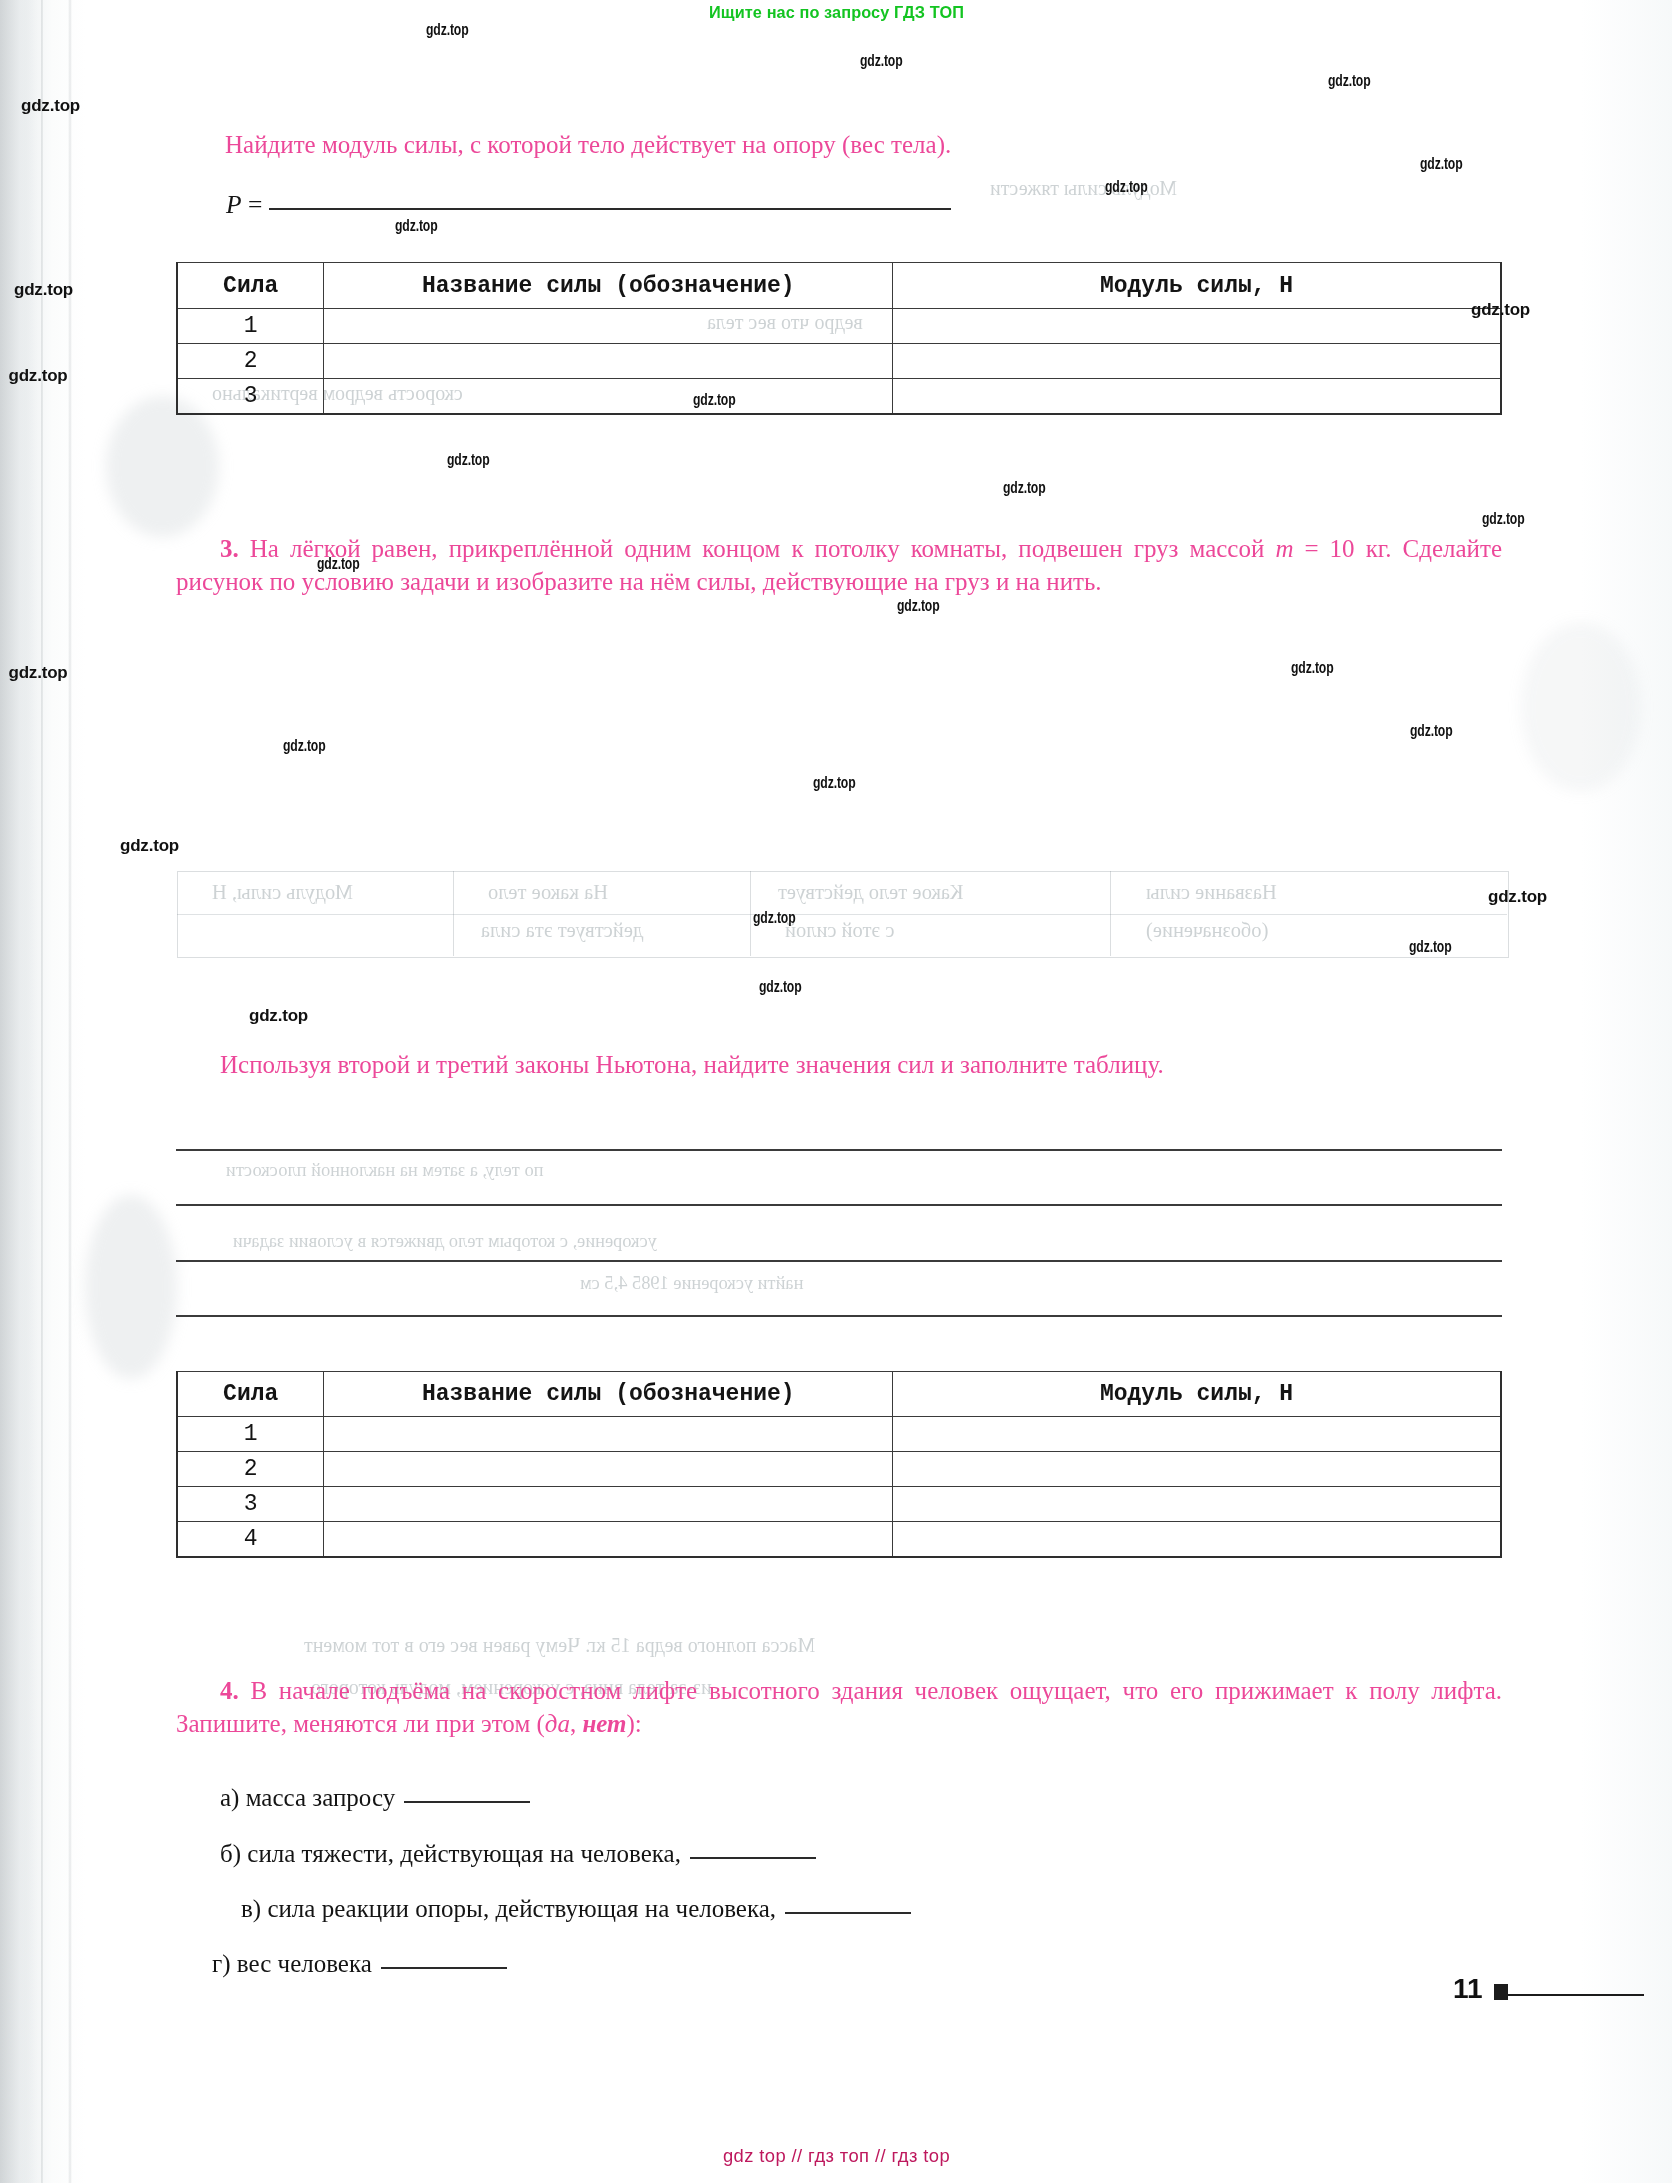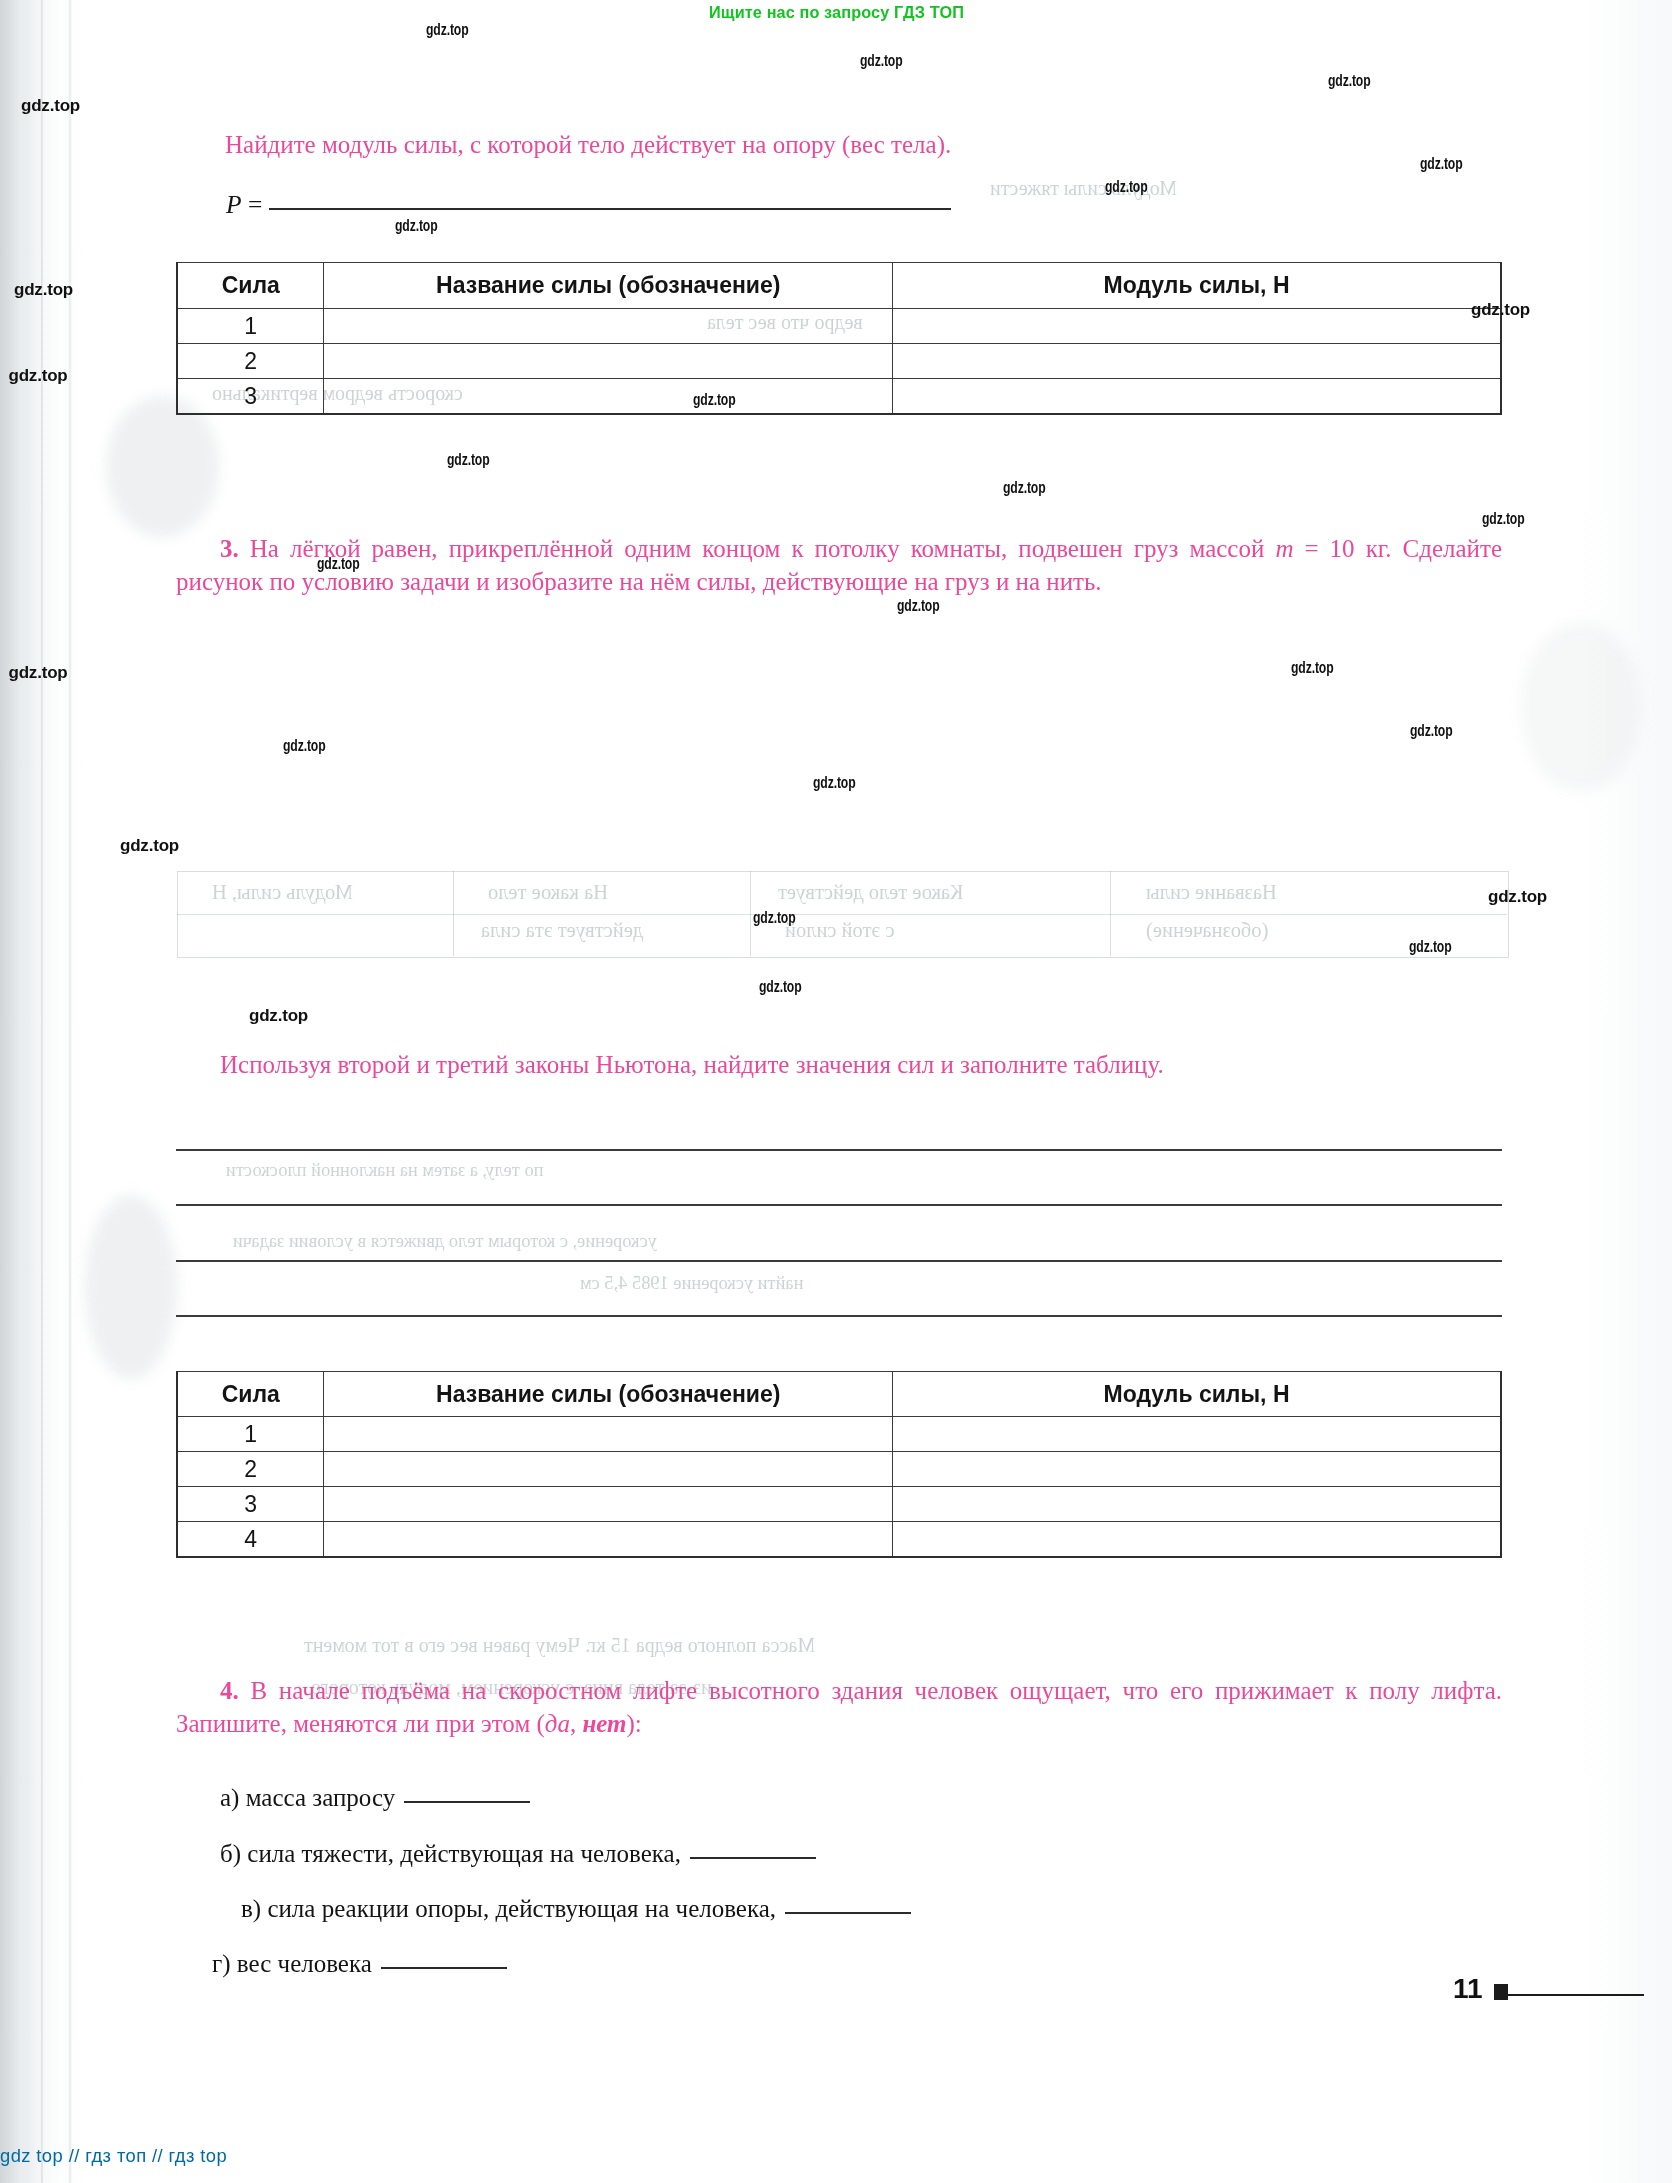--- a/index.html
+++ b/index.html
@@ -32,23 +32,23 @@
   }
   .blotch{position:absolute;border-radius:50%;background:rgba(186,196,200,.25);filter:blur(7px);}
 
   
   #seo-head{
     position:absolute;top:2.8px;left:0;width:100%;text-align:center;
     font-family:"Liberation Sans", sans-serif;
     font-size:16.3px;font-weight:600;color:#13c421;letter-spacing:0.1px;
   }
   #seo-foot{
-    position:absolute;top:2145px;left:0;width:100%;
+    position:absolute;top:2145px;left:0;width:100%;text-align:center;
     font-family:"Liberation Sans", sans-serif;
-    font-size:18.4px;font-weight:400;color:#0369a1;letter-spacing:0.4px;
+    font-size:18.4px;font-weight:400;color:#be185d;letter-spacing:0.4px;
   }
 
   
   .wm{
     position:absolute;
     font-family:"Liberation Sans", sans-serif;
     font-size:17px;font-weight:700;color:#111;
     white-space:nowrap;letter-spacing:-0.2px;
   }
   .wm.sq{transform:scaleX(.72);transform-origin:left center;font-weight:700;}
@@ -76,21 +76,21 @@
     vertical-align:2.8px;
   }
 
   
   table.forces{
     position:absolute;border-collapse:collapse;
     background:transparent;
   }
   table.forces td,table.forces th{
     border:1.4px solid #3a3a3a;
-    font-family:Liberation Sans, sans-serif;
+    font-family:Liberation Mono, monospace;
     color:#141414;
     padding:0;
     text-align:center;
     vertical-align:middle;
     background:transparent;
   }
   table.forces th{font-weight:700;font-size:23px;}
   table.forces td.num{font-size:23px;font-weight:400;}
   table.forces .outer-l{border-left:2.8px solid #2e2e2e;}
   table.forces .outer-r{border-right:2.8px solid #2e2e2e;}

